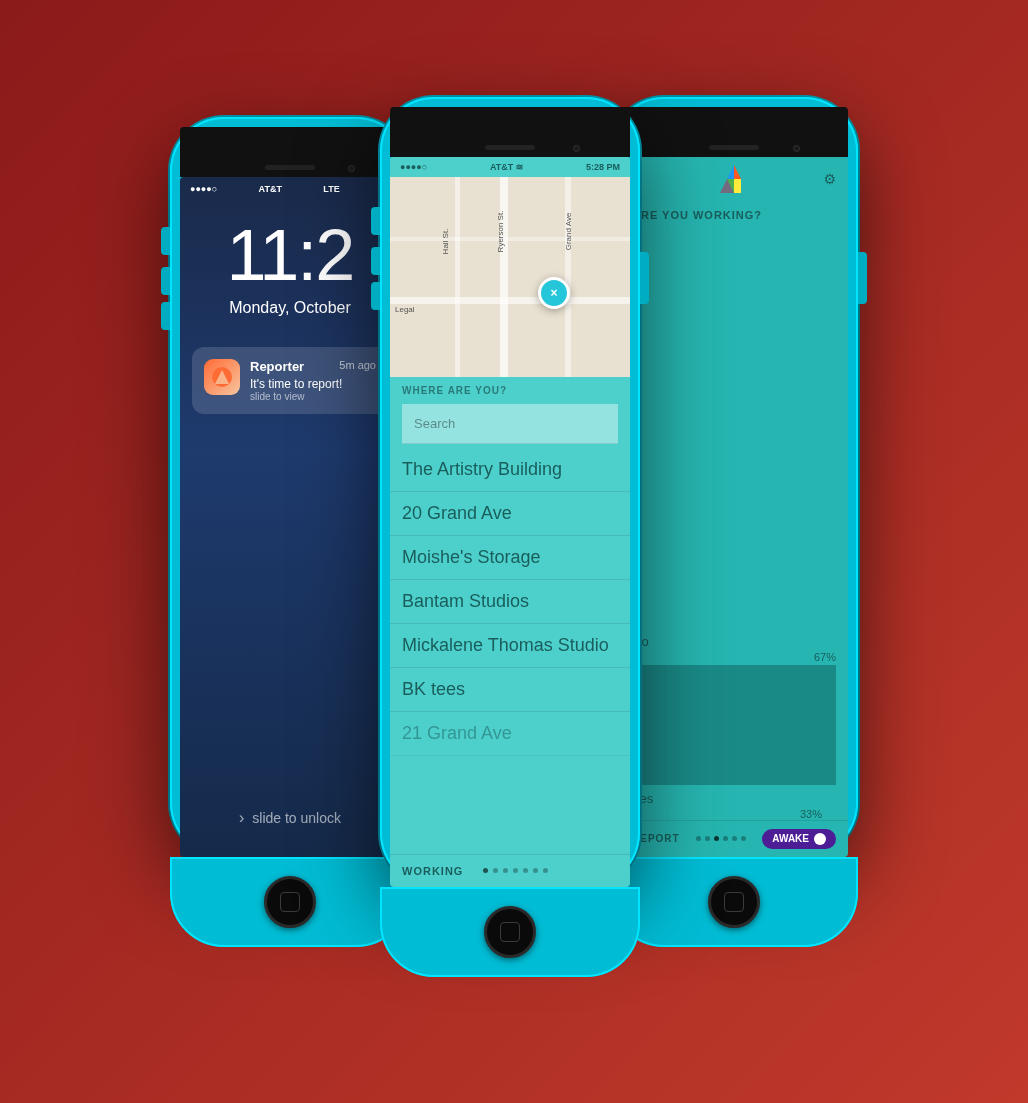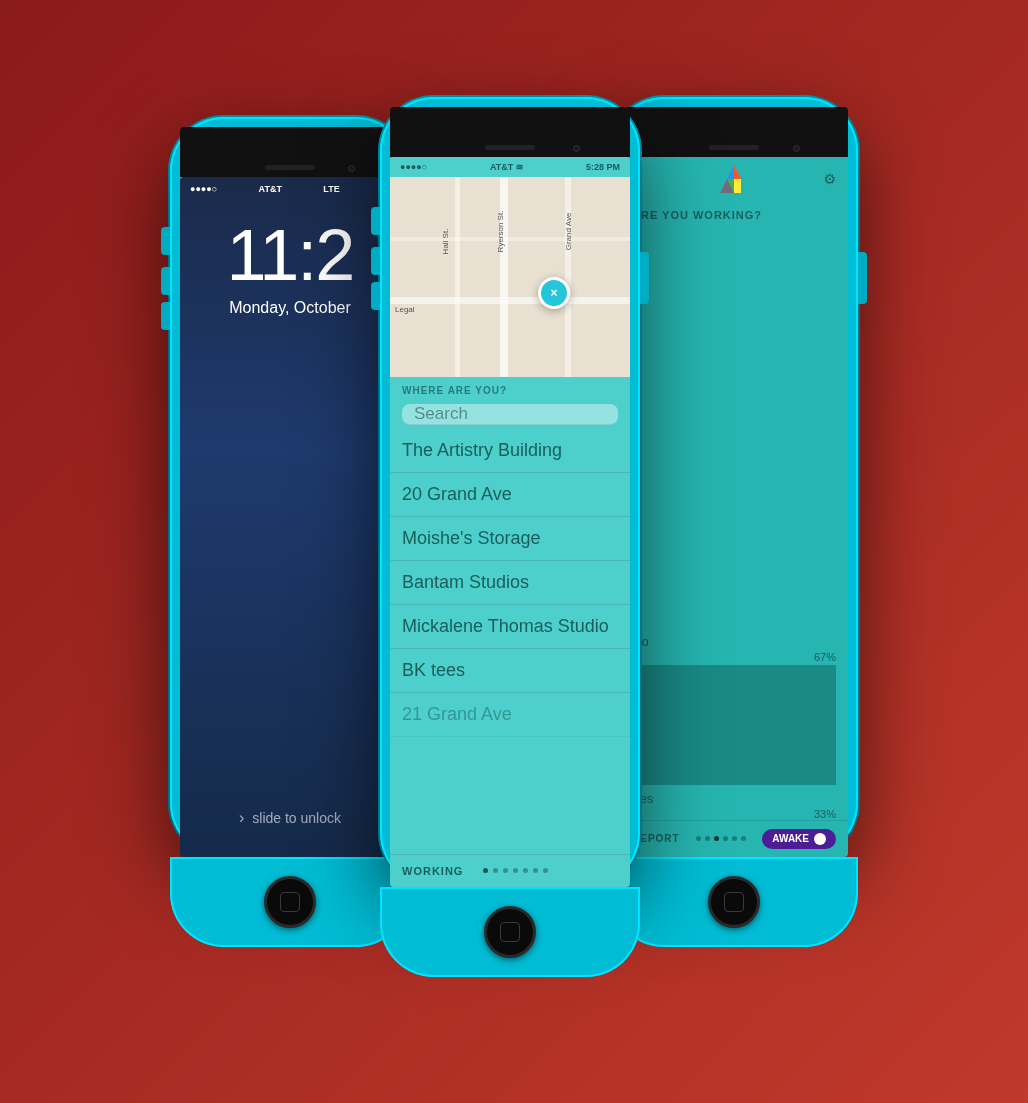--- a/index.html
+++ b/index.html
@@ -139,23 +139,23 @@
       padding: 8px 12px 4px;
       font-size: 10px;
       font-weight: 700;
       color: #2a7a78;
       letter-spacing: 1px;
     }
 
     .search-box {
       margin: 4px 12px;
       background: rgba(255,255,255,0.4);
-      border-radius: 8px;
-      padding: 0 12px;
-      font-size: 17px;
+      border-radius: 0;
+      padding: 12px 12px;
+      font-size: 13px;
       color: rgba(0,0,0,0.4);
       border-bottom: 1px solid rgba(0,0,0,0.1);
     }
 
     .loc-list {
       flex: 1;
       overflow: hidden;
     }
 
     .loc-item {
@@ -386,20 +386,36 @@
             <span>●●●●○</span>
             <span>AT&amp;T</span>
             <span style="font-size:9px;font-weight:700;">LTE</span>
             <span style="font-size:9px;">▲</span>
           </div>
 
           <div class="ls-time">11:2</div>
 
           <div class="ls-date">Monday, October</div>
 
+          <div class="ls-notification">
+            <div class="ls-notif-icon">
+              <svg width="22" height="22" viewBox="0 0 22 22">
+                <circle cx="11" cy="11" r="10" fill="#ff6b35"></circle>
+                <polygon points="11,4 18,18 4,18" fill="#f7c59f" opacity="0.8"></polygon>
+              </svg>
+            </div>
+            <div class="ls-notif-content">
+              <div class="ls-notif-title">
+                <span>Reporter</span>
+                <span class="ls-notif-time">5m ago</span>
+              </div>
+              <div style="font-size:12px;margin-top:3px;">It's time to report!</div>
+              <div style="font-size:10px;color:rgba(255,255,255,0.6);">slide to view</div>
+            </div>
+          </div>
 
           <div class="ls-slide" style="margin-top:auto;margin-bottom:30px;">
             <span style="font-size:16px;">›</span>
             <span>slide to unlock</span>
           </div>
         </div>
       </div>
     </div>
     <div class="phone-bottom-cap" style="width:240px;">
       <div class="home-btn"></div>
@@ -506,21 +522,21 @@
               <span style="font-size:13px;color:#1a5e5c;">No</span>
             </div>
             <div style="text-align:right;padding-right:12px;font-size:11px;color:#1a5e5c;">67%</div>
             <div style="height:120px;background:#1a8a87;margin:2px 12px 0;"></div>
           </div>
 
           <div style="background:#26b5b0;">
             <div style="padding:6px 12px 2px;display:flex;justify-content:space-between;align-items:center;">
               <span style="font-size:13px;color:#1a5e5c;">Yes</span>
             </div>
-            <div style="text-align:right;padding-right:12px;font-size:11px;color:#1a5e5c;">33%</div>
+            <div style="text-align:right;padding-right:26px;font-size:11px;color:#1a5e5c;">33%</div>
           </div>
 
           <div class="work-bottom">
             <span class="work-report">REPORT</span>
             <div class="work-dots">
               <div class="work-dot"></div>
               <div class="work-dot"></div>
               <div class="work-dot active"></div>
               <div class="work-dot"></div>
               <div class="work-dot"></div>

